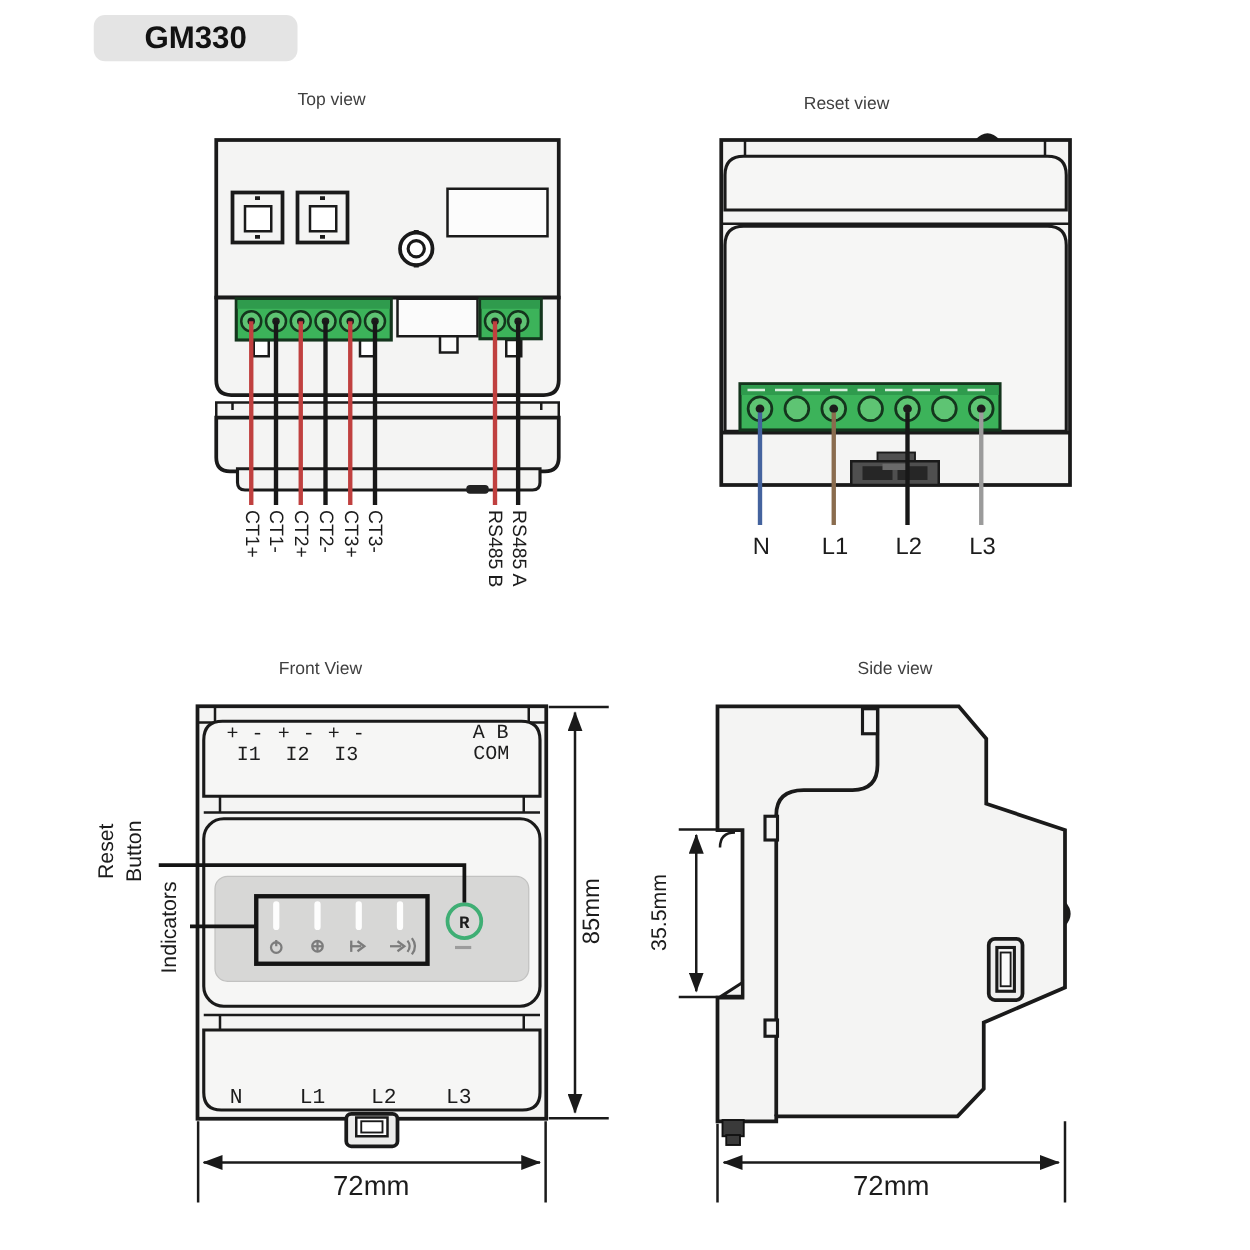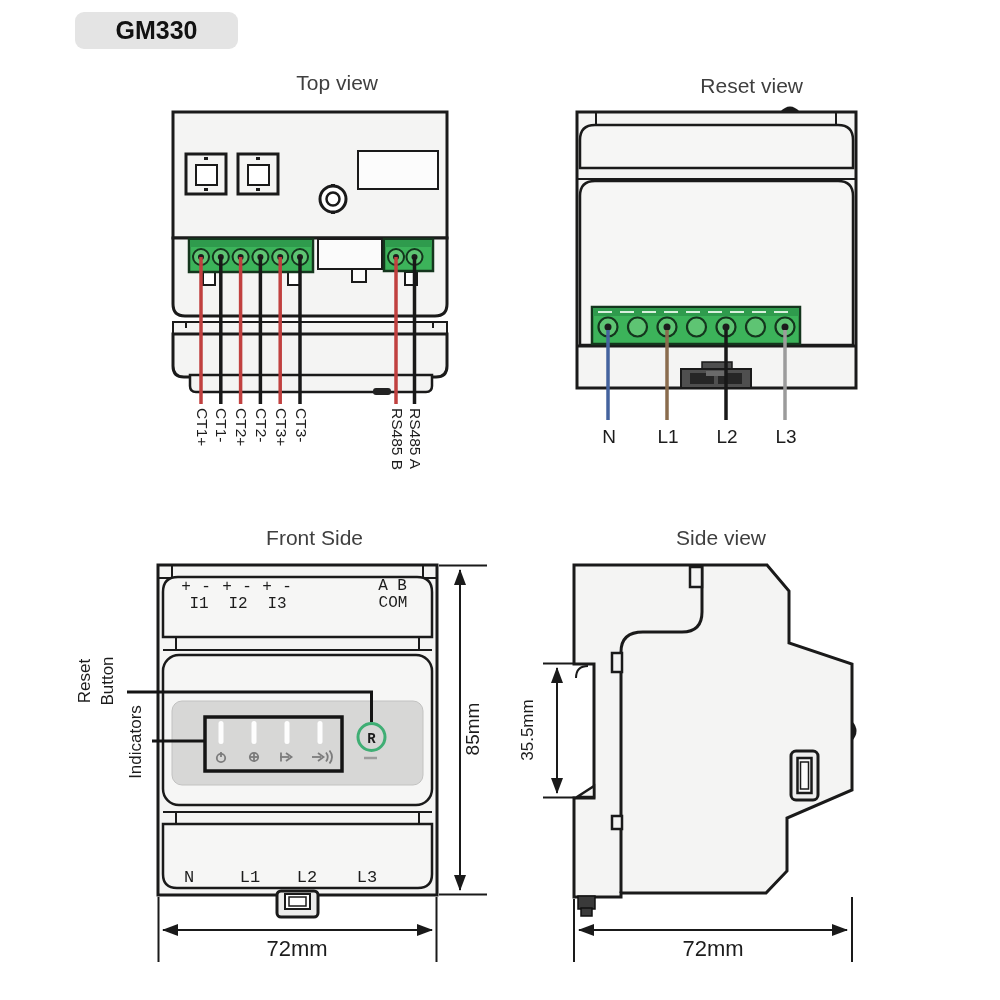--- a/index.html
+++ b/index.html
@@ -1,40 +1,40 @@
 <!DOCTYPE html>
 <html><head>
 <meta charset="utf-8">
 <style>
   html,body{margin:0;padding:0;background:#ffffff;}
   #canvas{position:relative;width:1000px;height:1000px;background:#ffffff;overflow:hidden;
           font-family:"Liberation Sans",sans-serif;}
   .abs{position:absolute;}
   #badge{left:75px;top:12px;width:163px;height:37px;background:#e4e4e4;border-radius:9px;
          text-align:center;line-height:37px;font-size:25px;font-weight:bold;color:#121212;}
-  .view-title{font-size:21px;color:#3f3f3f;text-align:right;}
+  .view-title{font-size:14px;color:#3f3f3f;text-align:left;}
   svg{position:absolute;overflow:visible;}
   svg text{fill:#1c1c1c;}
   .t-sans{font-family:"Liberation Sans",sans-serif;}
   .t-mono{font-family:"Liberation Mono",monospace;}
   .outline{stroke:#1a1a1a;fill:#f4f4f3;}
   .inner-sec{stroke:#1a1a1a;fill:#f6f6f5;}
   .thin{stroke:#1a1a1a;fill:none;}
 </style>
 </head>
 <body>
 
 <div id="canvas">
 
   <div id="badge" class="abs">GM330</div>
 
   <div class="abs view-title" style="left:238px;top:71px;width:140px;">Top view</div>
   <div class="abs view-title" style="left:643px;top:74px;width:160px;">Reset view</div>
-  <div class="abs view-title" style="left:223px;top:526px;width:140px;">Front Side</div>
-  <div class="abs view-title" style="left:626px;top:526px;width:140px;">Side view</div>
+  <div class="abs view-title" style="left:223px;top:526px;width:140px;">Front View</div>
+  <div class="abs view-title" style="left:686px;top:526px;width:140px;">Side view</div>
 
   <svg style="left:140px;top:100px;" width="330" height="400" viewBox="140 100 330 400">
     <g>
       <rect class="outline" x="173" y="112" width="274" height="126" stroke-width="3"></rect>
       <path class="outline" d="M173,238 H447 V304 Q447,316 435,316 H185 Q173,316 173,304 Z" stroke-width="3"></path>
       <rect class="outline" x="173" y="322" width="274" height="12" stroke-width="2"></rect>
       <line class="thin" x1="186" y1="322" x2="186" y2="328" stroke-width="2"></line>
       <line class="thin" x1="433" y1="322" x2="433" y2="328" stroke-width="2"></line>
       <path class="outline" d="M173,334 H447 V366 Q447,377 436,377 H184 Q173,377 173,366 Z" stroke-width="3"></path>
       <path class="outline" d="M190,375 H432 V386 Q432,392 426,392 H196 Q190,392 190,386 Z" stroke-width="2.5"></path>

